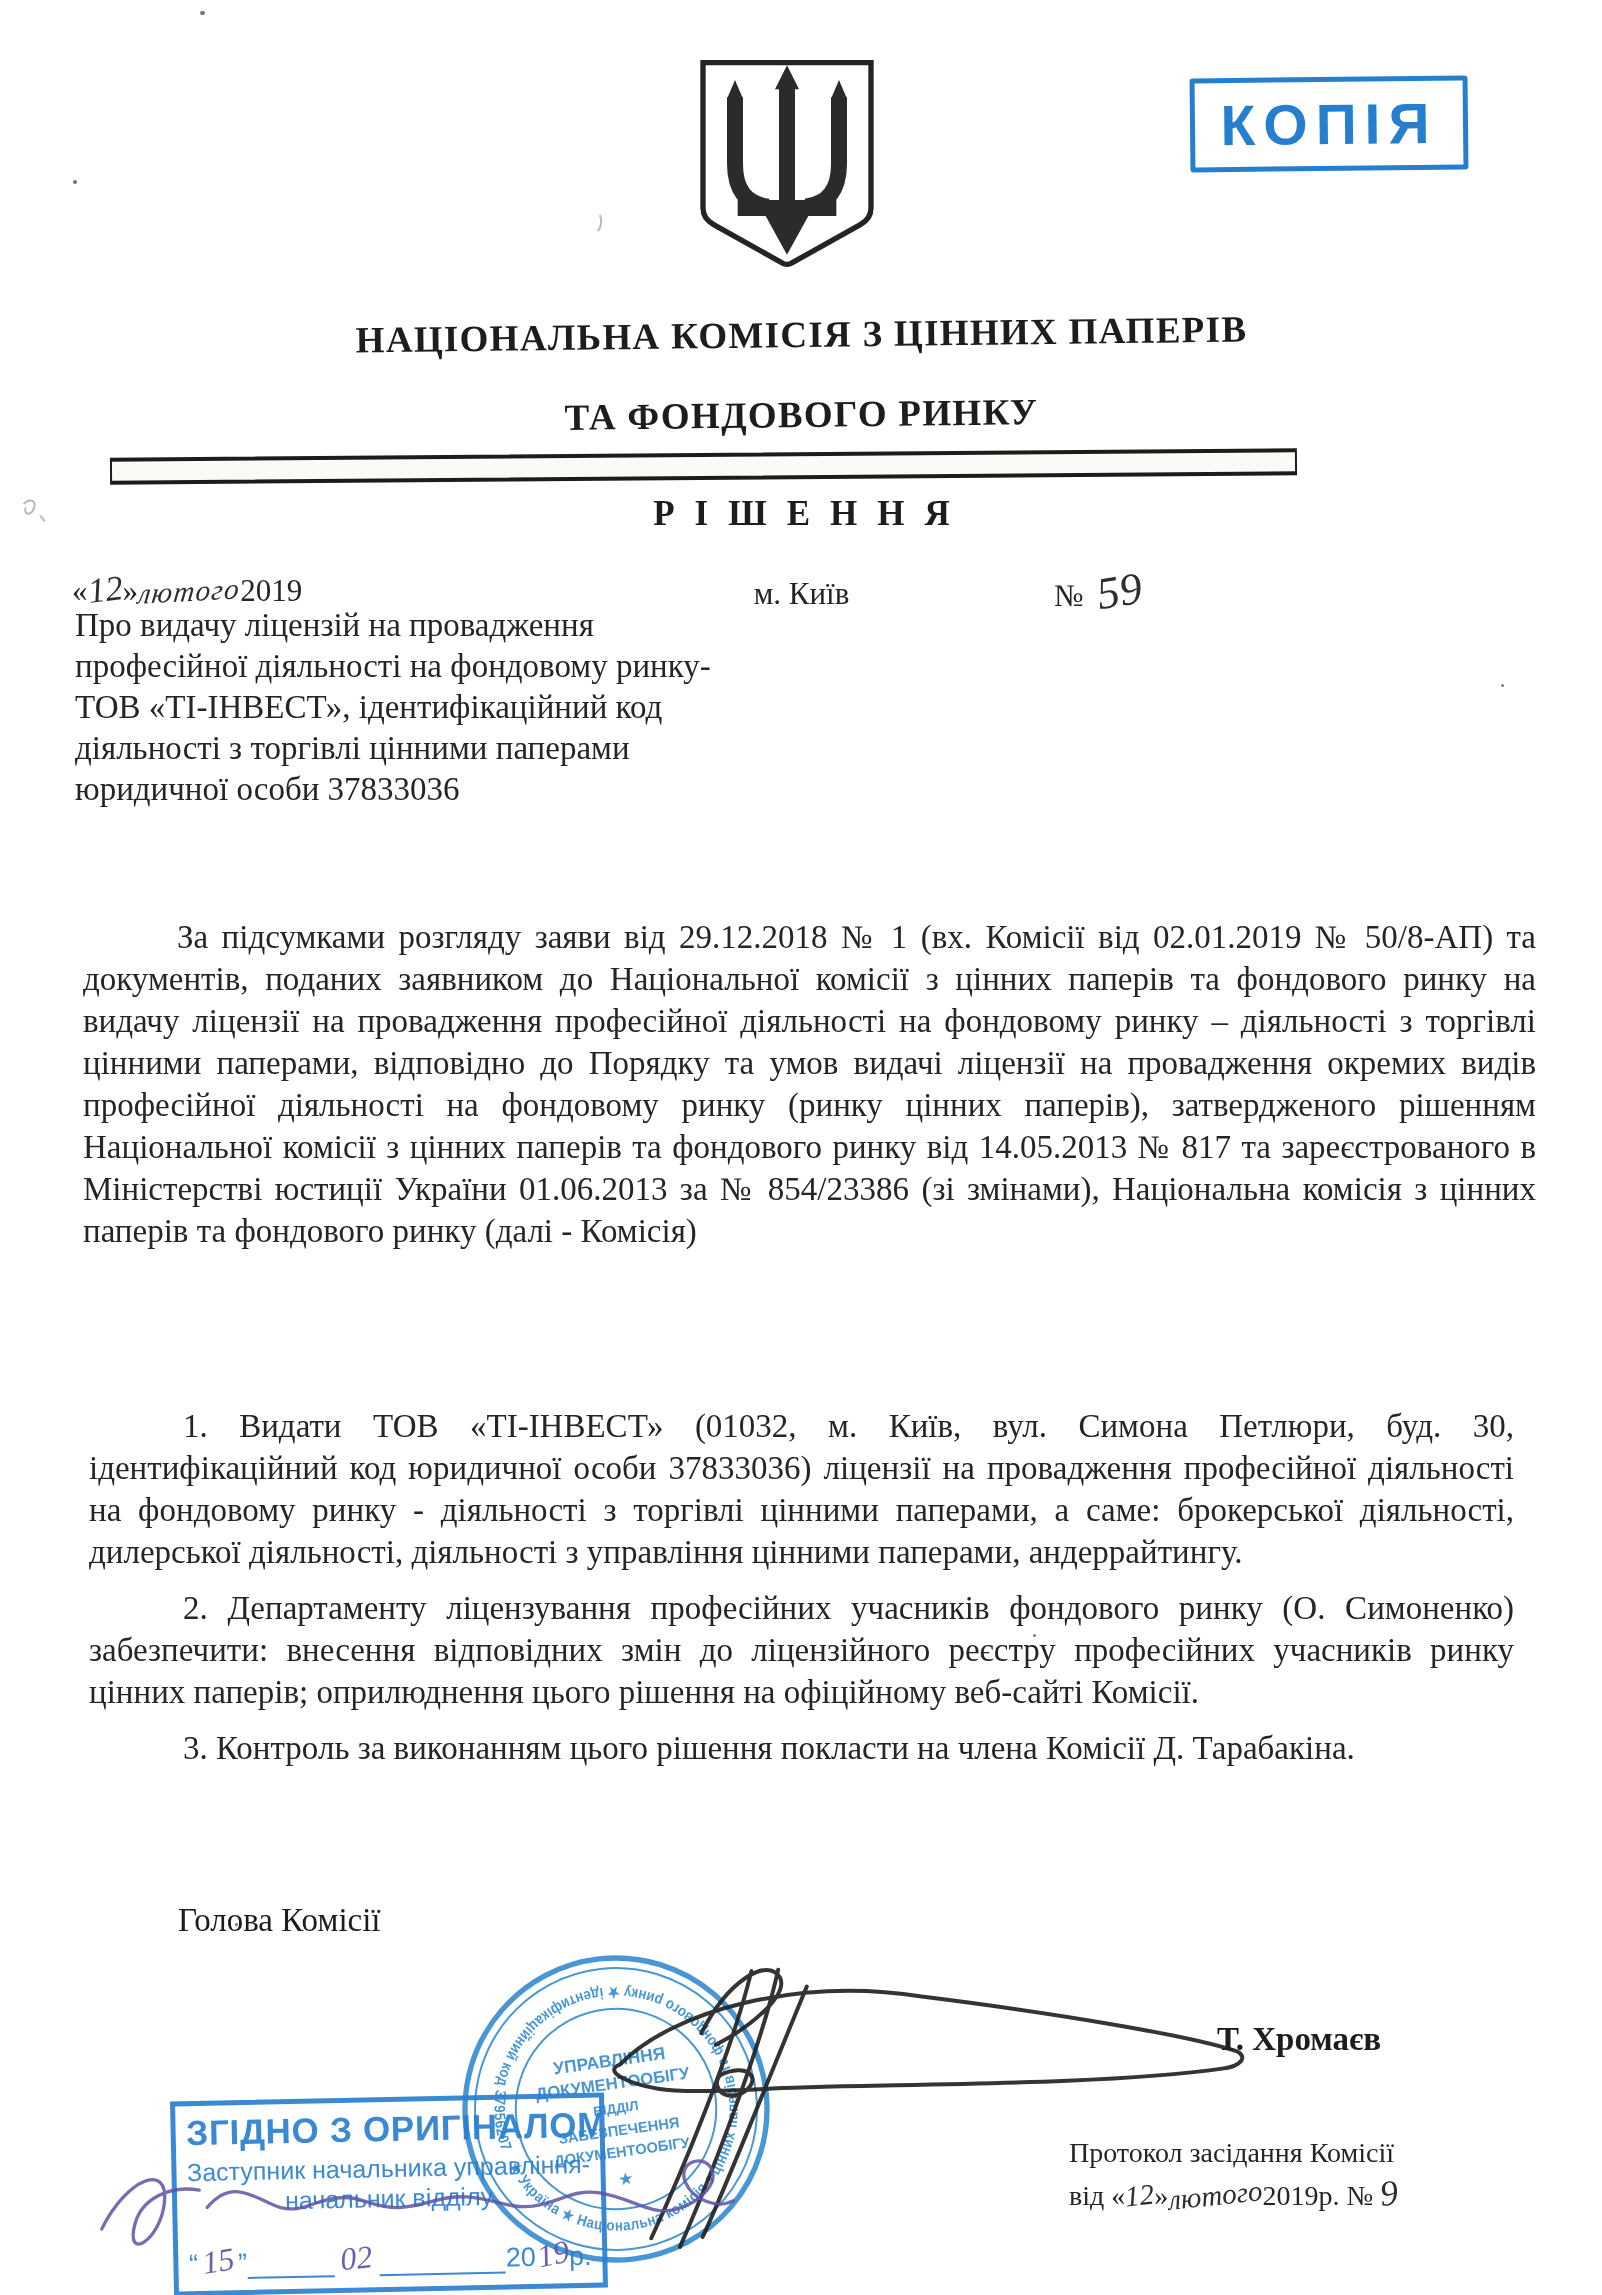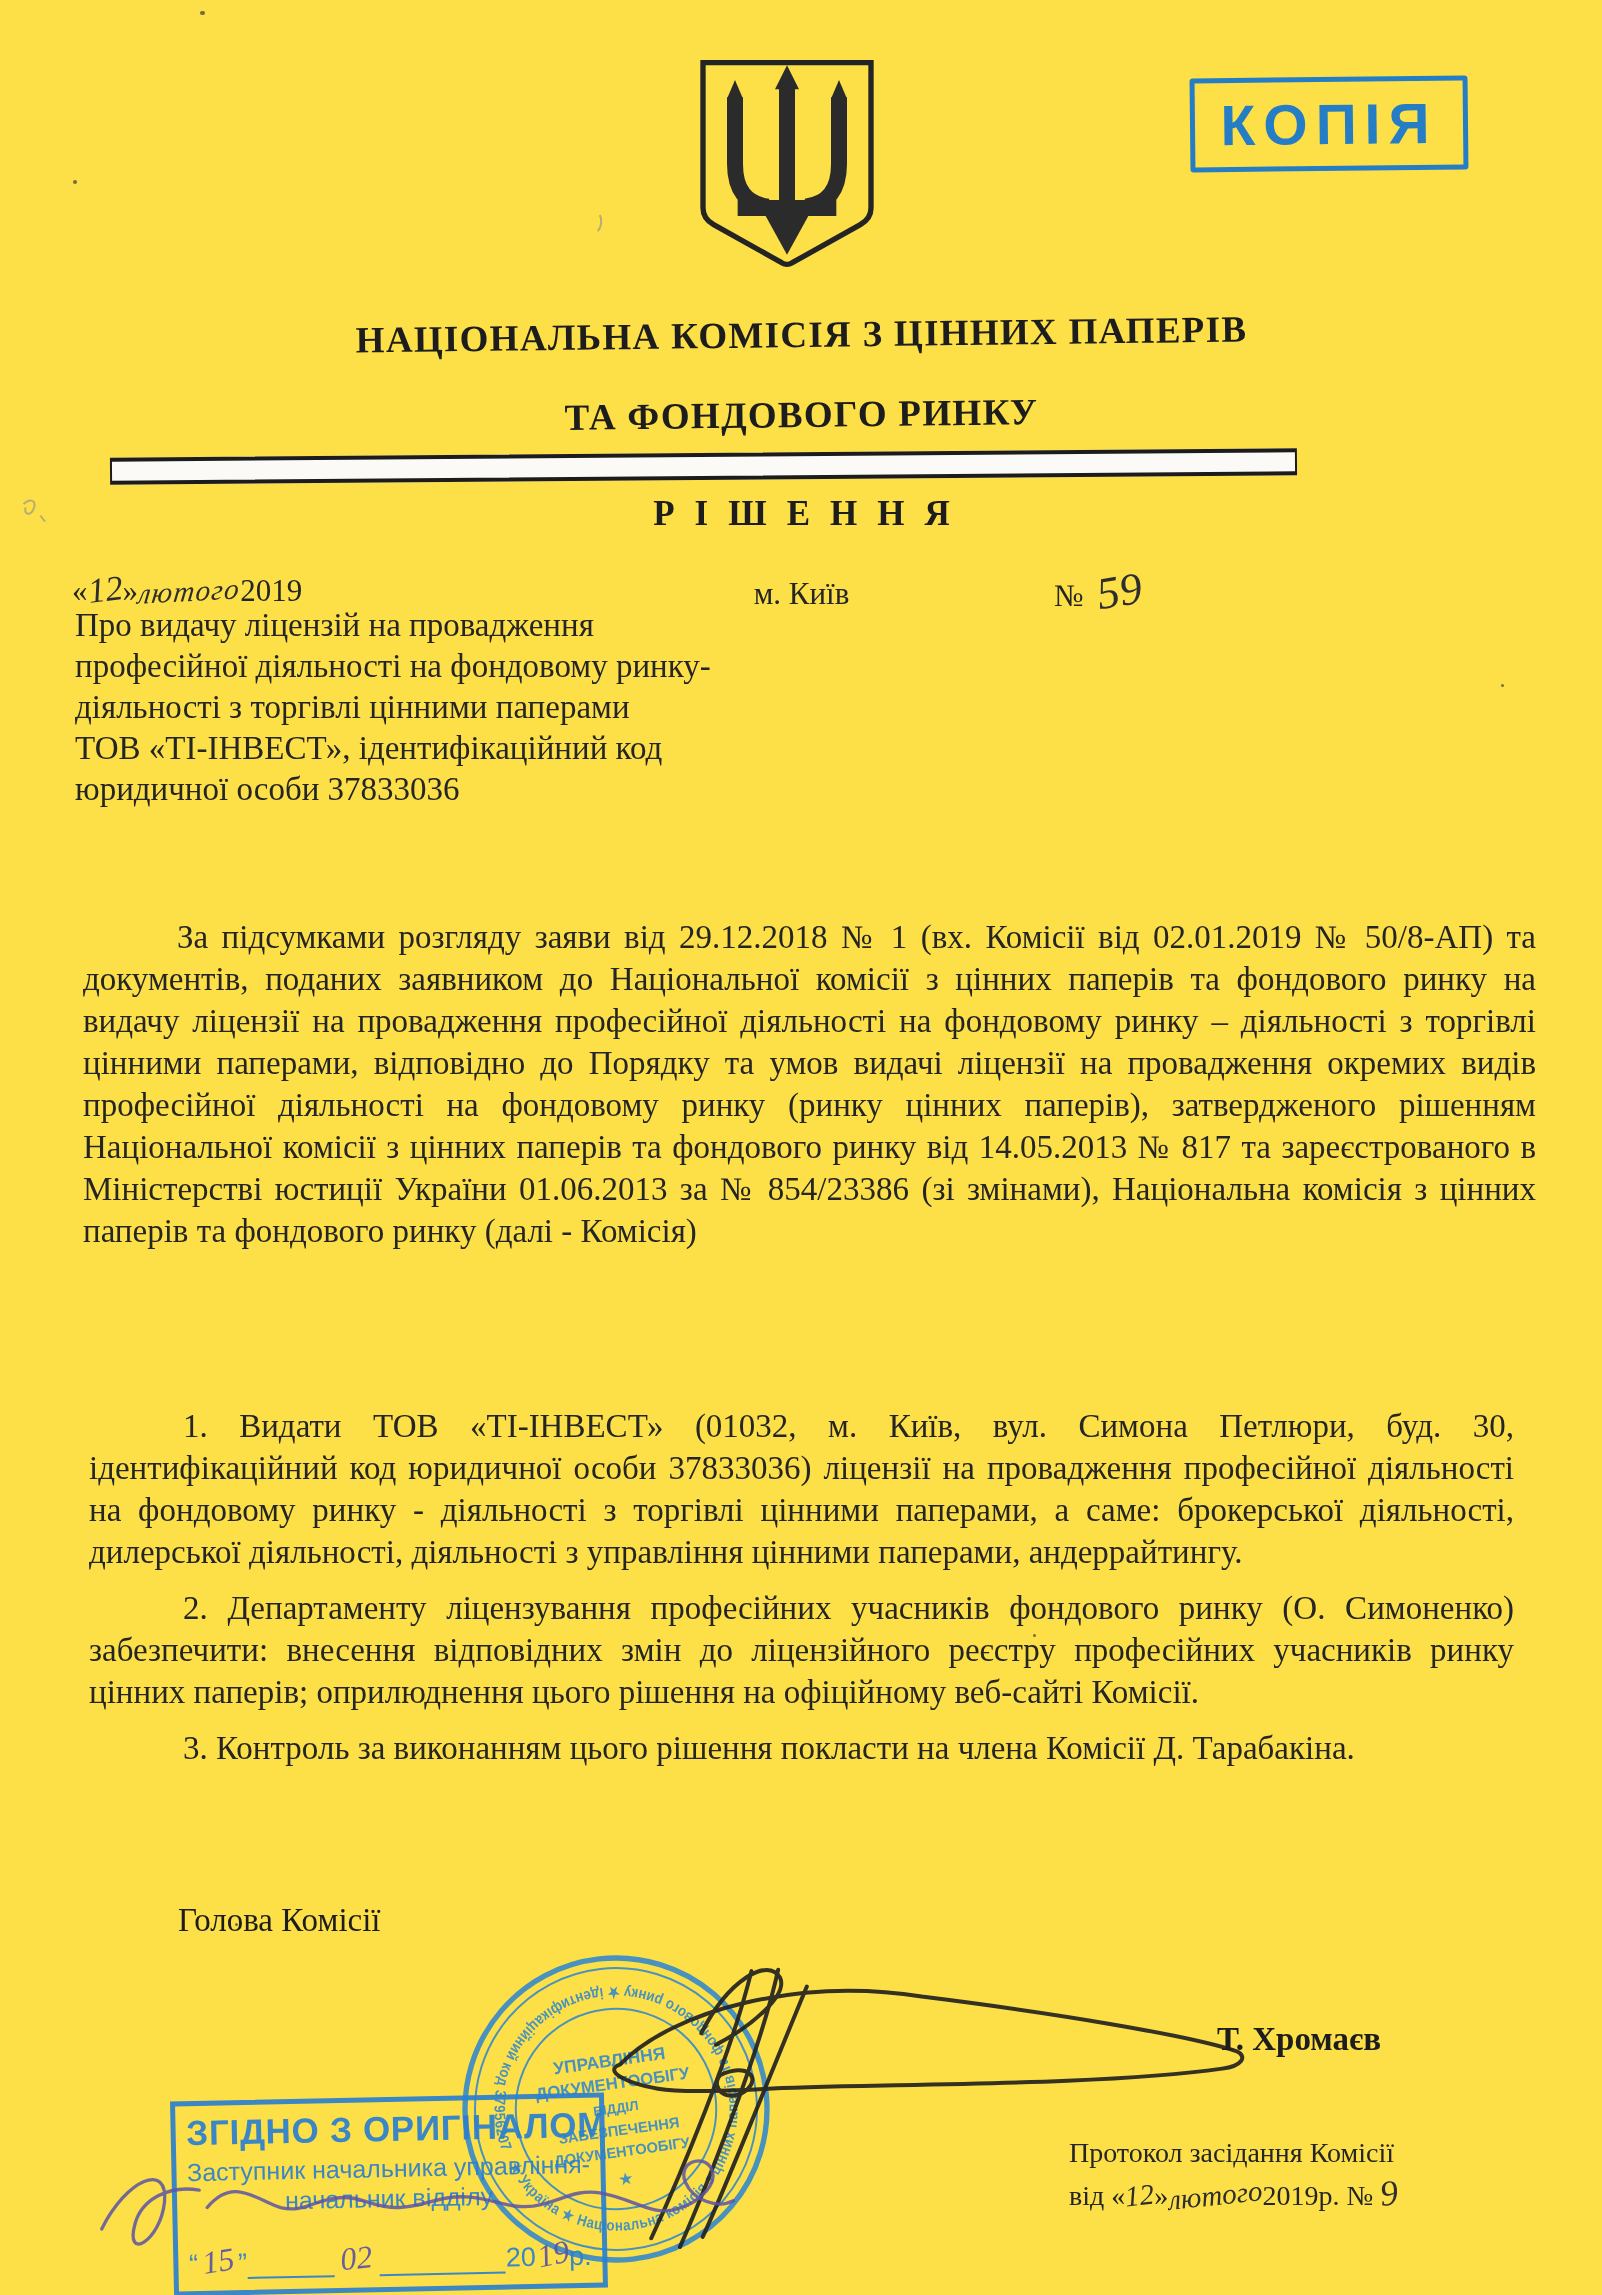--- a/index.html
+++ b/index.html
@@ -1,18 +1,18 @@
 <!DOCTYPE html>
 <html style="font-size:10.7px"><head>
 <meta charset="utf-8">
 <style>
   html,body{margin:0;padding:0;background:#e8e8e6;}
   .page{
     position:relative;width:1603px;height:2295px;margin:0 auto;
-    background:#fde047;overflow:hidden;
+    background:#ffffff;overflow:hidden;
     font-family:"Liberation Serif",serif;color:#252525;
   }
   .abs{position:absolute;}
   .centered{left:0;width:100%;text-align:center;}
   
   .org-line{font-weight:bold;font-size:37px;letter-spacing:1.3px;color:#1d1d1d;transform:rotate(-0.7deg);}
   .rule-bar{
     left:110px;top:453px;width:1183px;height:18.7px;background:#fbfaf6;
     border:4px solid #1c1c1c;border-left-width:2px;border-right-width:2px;
     transform:rotate(-0.45deg);
@@ -104,22 +104,22 @@
     <span>«</span><span class="hw hw-day">12</span><span>»</span><span class="hw hw-month">лютого</span><span>2019</span>
   </div>
   <div class="abs centered city">м. Київ</div>
   <div class="abs doc-num">
     <span>№</span><span class="hw hw-59">59</span>
   </div>
 
   <div class="abs subject">
     <div>Про видачу ліцензій на провадження</div>
     <div>професійної діяльності на фондовому ринку-</div>
+    <div>ТОВ «ТІ-ІНВЕСТ», ідентифікаційний код</div>
     <div>діяльності з торгівлі цінними паперами</div>
-    <div>ТОВ «ТІ-ІНВЕСТ», ідентифікаційний код</div>
     <div>юридичної особи 37833036</div>
   </div>
 
   <p class="abs para">За підсумками розгляду заяви від 29.12.2018 № 1 (вх. Комісії від 02.01.2019 № 50/8-АП) та документів, поданих заявником до Національної комісії з цінних паперів та фондового ринку на видачу ліцензії на провадження професійної діяльності на фондовому ринку – діяльності з торгівлі цінними паперами, відповідно до Порядку та умов видачі ліцензії на провадження окремих видів професійної діяльності на фондовому ринку (ринку цінних паперів), затвердженого рішенням Національної комісії з цінних паперів та фондового ринку від 14.05.2013 № 817 та зареєстрованого в Міністерстві юстиції України 01.06.2013 за № 854/23386 (зі змінами), Національна комісія з цінних паперів та фондового ринку (далі - Комісія)</p>
 
 
   <div class="abs items">
     <p>1. Видати ТОВ «ТІ-ІНВЕСТ»  (01032, м. Київ, вул. Симона Петлюри, буд. 30, ідентифікаційний код юридичної особи 37833036) ліцензії на провадження професійної діяльності на фондовому ринку - діяльності з торгівлі цінними паперами, а саме: брокерської діяльності, дилерської діяльності, діяльності з управління цінними паперами, андеррайтингу.</p>
     <p>2. Департаменту ліцензування професійних учасників фондового ринку (О. Симоненко) забезпечити: внесення відповідних змін до ліцензійного реєстру професійних учасників ринку цінних паперів; оприлюднення цього рішення на офіційному веб-сайті Комісії.</p>
     <p>3. Контроль за виконанням цього рішення покласти на члена Комісії Д. Тарабакіна.</p>

